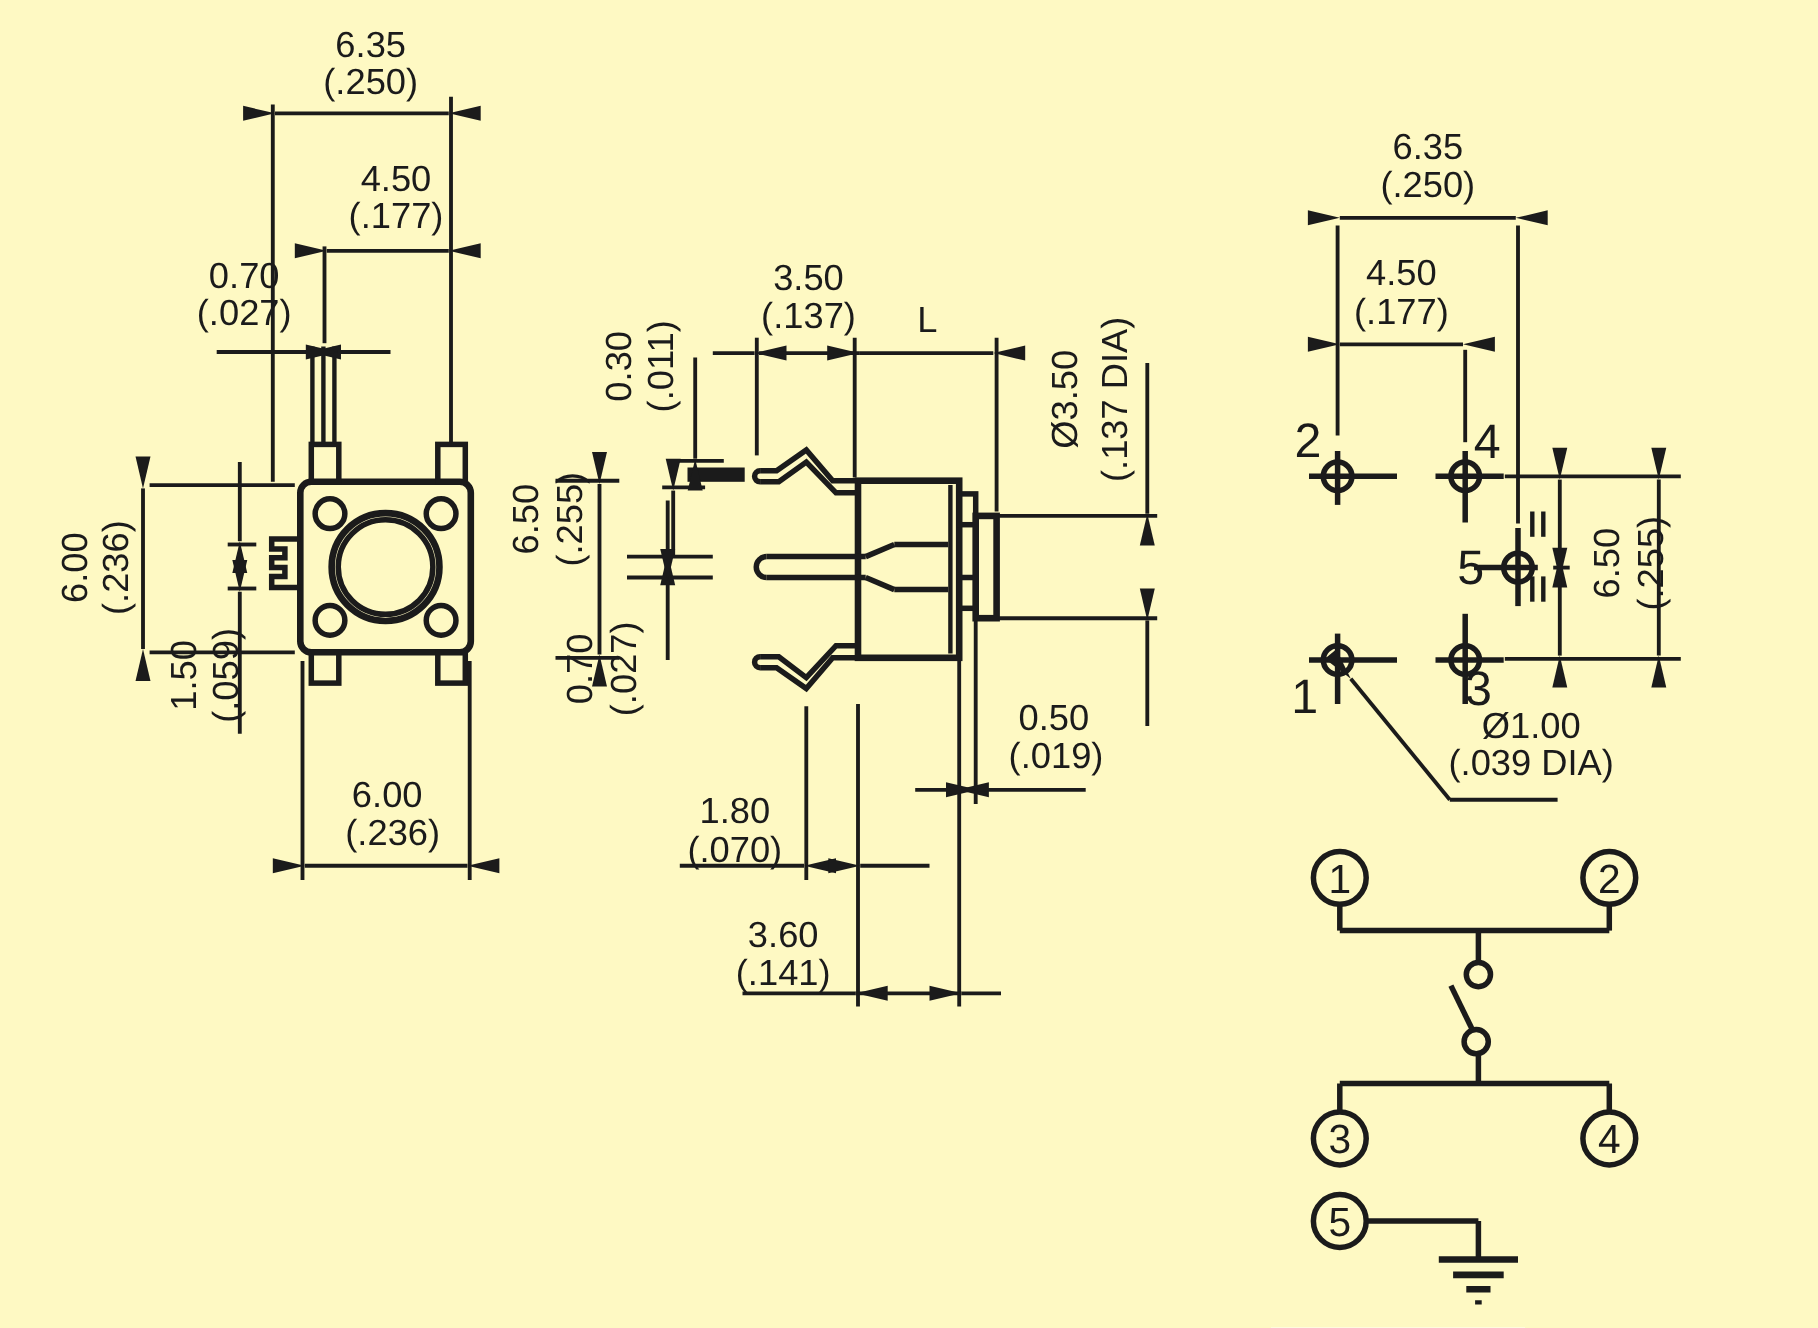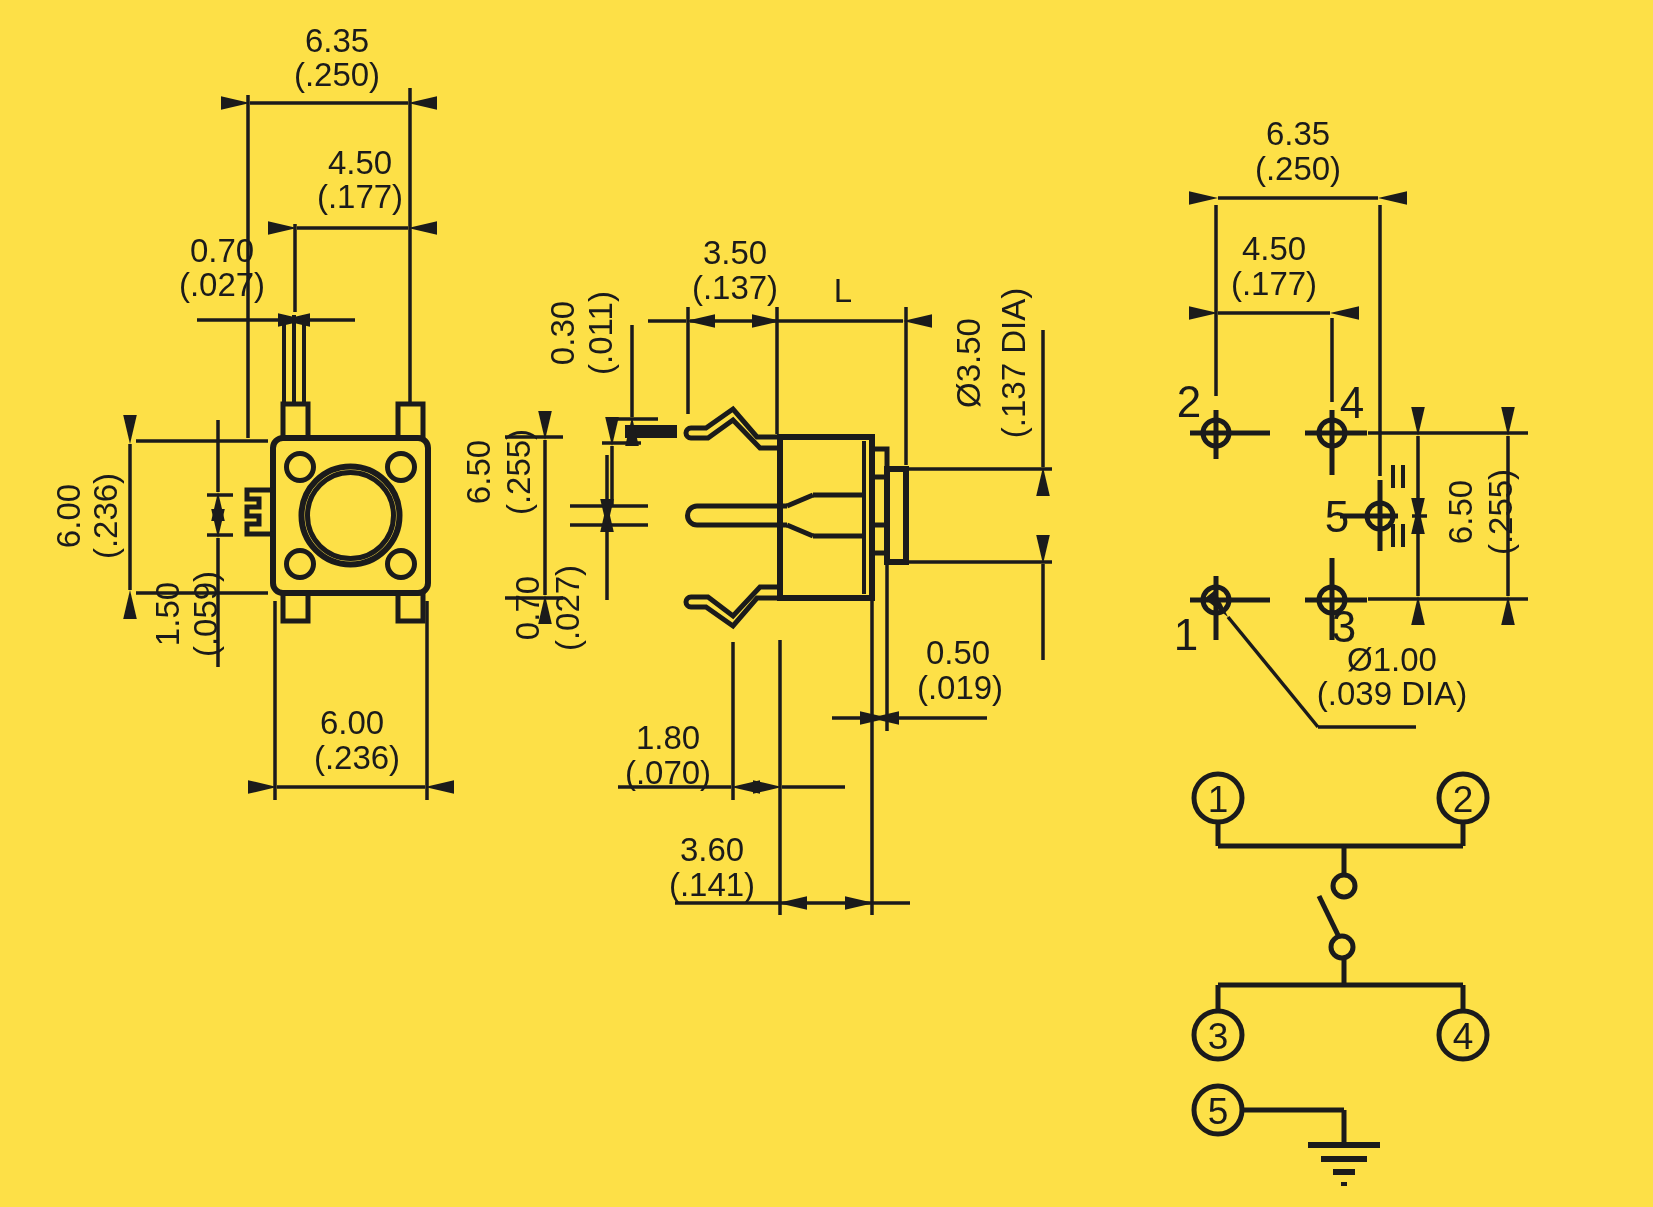--- a/index.html
+++ b/index.html
@@ -1,16 +1,16 @@
 <!DOCTYPE html>
 <html><head>
 <meta charset="utf-8">
 <style>
   html,body{margin:0;padding:0;background:#ffffff;}
-  .stage{width:1653px;height:1207px;background:#fde047;position:relative;overflow:hidden;}
+  .stage{width:1653px;height:1207px;background:#fef9c3;position:relative;overflow:hidden;}
   svg{display:block;}
   svg text{font-family:"Liberation Sans","DejaVu Sans",sans-serif;fill:#1b1b1b;}
   .t{font-size:33px;text-anchor:middle;dominant-baseline:central;}
   .pl{font-size:44px;text-anchor:middle;dominant-baseline:central;}
   .st{font-size:37px;text-anchor:middle;dominant-baseline:central;}
   .ol{stroke:#1b1b1b;stroke-width:6;fill:none;stroke-linejoin:miter;}
   .ml{stroke:#1b1b1b;stroke-width:5;fill:none;stroke-linejoin:miter;}
   .tl{stroke:#1b1b1b;stroke-width:4;fill:none;}
   .dl{stroke:#1b1b1b;stroke-width:3.5;fill:none;}
   .sw{stroke:#1b1b1b;stroke-width:5;fill:none;}

